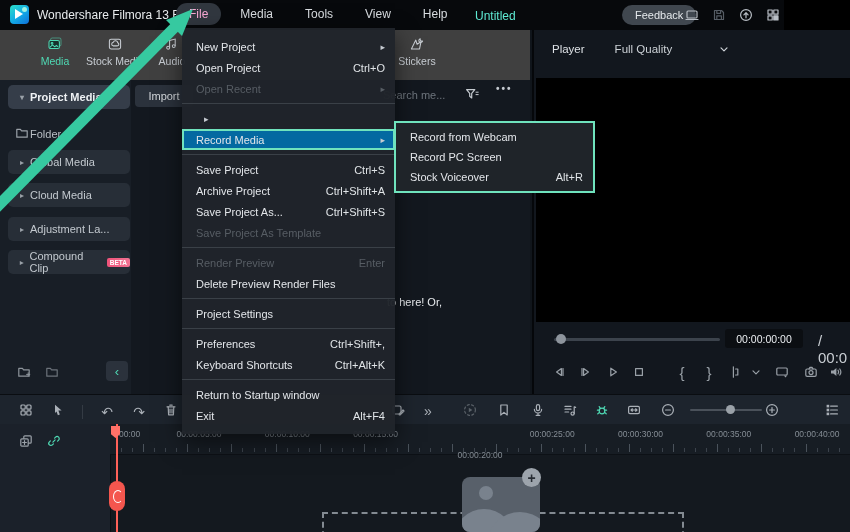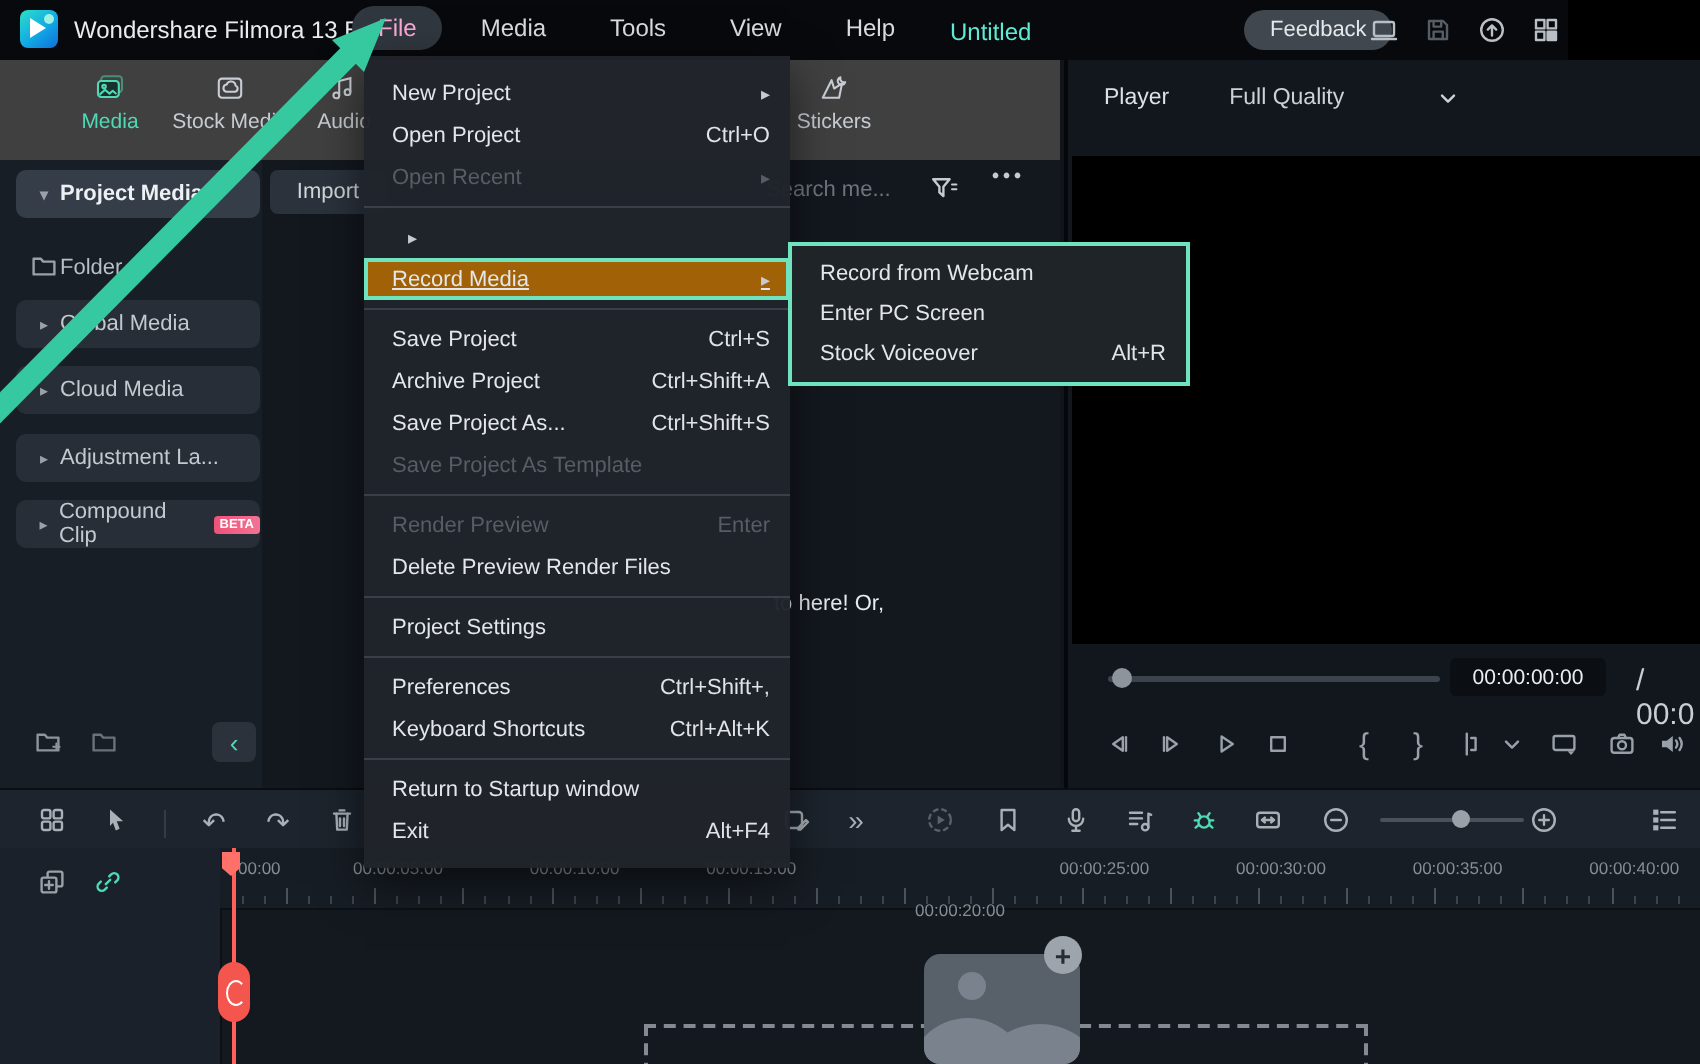--- a/index.html
+++ b/index.html
@@ -90,21 +90,21 @@
   
   .menu{position:absolute;left:182px;top:28px;width:213px;background:rgba(32,36,42,.97);z-index:100;
        box-shadow:0 8px 22px rgba(0,0,0,.55);padding:4px 0;}
   .menu-group{padding:4px 0;border-top:1px solid #3a4047;}
   .menu-group:first-child{border-top:none;}
   .mi{height:21px;display:flex;align-items:center;padding:0 10px 0 14px;font-size:11px;color:#e3e6ea;}
   .mi .lab{flex:1;white-space:nowrap;}
   .mi .sc{font-size:11px;color:#e0e4e7;}
   .mi .arr{margin-left:8px;font-size:9px;color:#c6cbd1;}
   .mi.disabled,.mi.disabled .sc,.mi.disabled .arr{color:#575d64;}
-  .mi.hl{background:#a16207;box-shadow:inset 0 0 0 2px #6fe3bd;text-decoration:underline;}
+  .mi.hl{background:#0369a1;box-shadow:inset 0 0 0 2px #6fe3bd;}
   .submenu{position:absolute;left:394px;top:121px;width:197px;background:#1f2429;border:2px solid #6fe3bd;
        z-index:101;padding:4px 0;}
   .submenu .mi{height:20px;}
   
   .anno{position:absolute;left:0;top:0;z-index:150;pointer-events:none;}
 </style>
 </head>
 <body>
 
 <div id="app">
@@ -621,21 +621,21 @@
           <span class="sc">Alt+F4</span>
         </div>
       </div>
     </div>
 
   <div class="submenu" id="record-submenu">
       <div class="mi">
         <span class="lab">Record from Webcam</span>
       </div>
       <div class="mi">
-        <span class="lab">Enter PC Screen</span>
+        <span class="lab">Record PC Screen</span>
       </div>
       <div class="mi">
         <span class="lab">Stock Voiceover</span>
         <span class="sc">Alt+R</span>
       </div>
     </div>
 
   <svg class="anno" width="850" height="532">
     <line x1="-6" y1="210" x2="175" y2="27" stroke="#36c9a0" stroke-width="11"></line>
     <polygon points="193,9 182,36 166,20" fill="#36c9a0"></polygon>

